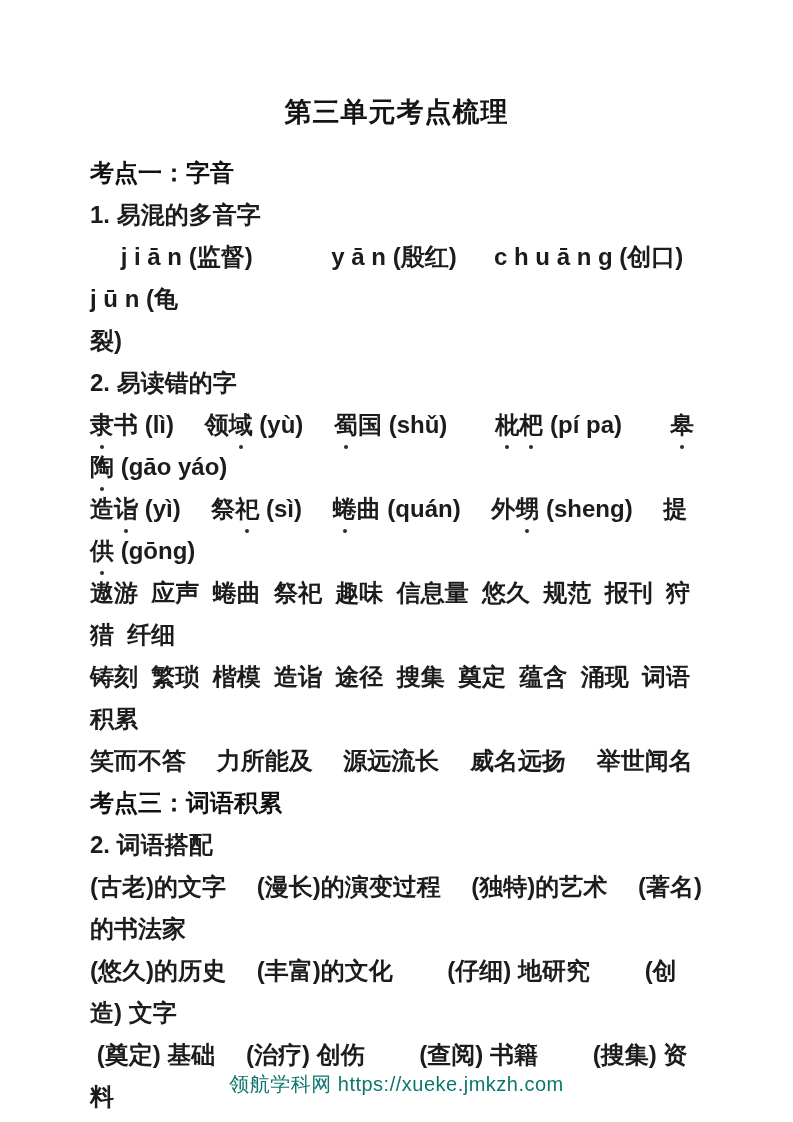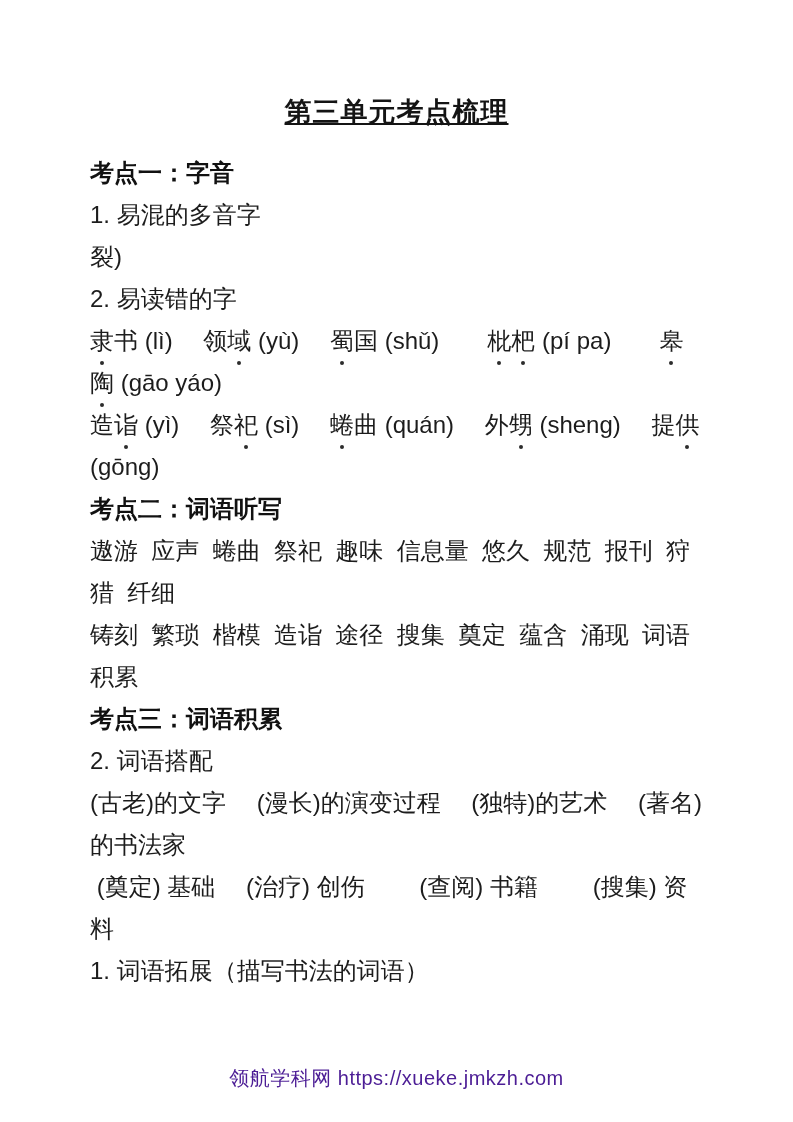--- a/index.html
+++ b/index.html
@@ -12,66 +12,68 @@
     color: #1c1c1c;
   }
   .content { padding: 94px 90px 0 90px; }
   .doc-title {
     font-size: 27px;
     line-height: 36px;
     font-weight: 700;
     text-align: center;
     color: #141414;
     letter-spacing: 1px;
-    text-decoration: underline;
   }
   .doc-body { margin-top: 22px; font-size: 24px; }
   .line {
     line-height: 42px;
     white-space: pre-wrap;
     min-height: 42px;
+    font-weight: bold;
   }
   .heading { font-weight: 700; color: #111; }
   .em { position: relative; display: inline-block; }
   .em::after {
     content: "";
     position: absolute;
     left: 50%;
     margin-left: -2px;
     bottom: -3px;
     width: 4px; height: 4px;
     border-radius: 50%;
     background: #2c2c2c;
   }
   .footer {
     position: absolute;
     left: 0; right: 0;
-    bottom: 30px;
+    bottom: 24px;
     text-align: center;
     font-size: 20px;
-    color: #4c1d95;
+    color: #0f766e;
     letter-spacing: 0.5px;
   }
 </style>
 </head>
 <body>
 
 <div class="content">
   <div class="doc-title">第三单元考点梳理</div>
   <div class="doc-body">
       <div class="line heading">考点一：字音</div>
       <div class="line">1. 易混的多音字</div>
+      <div class="line">　 j i ā n (监督)　　　 y ā n (殷红)　  c h u ā n g (创口)　　  j ū n (龟</div>
       <div class="line">裂)</div>
       <div class="line">2. 易读错的字</div>
       <div class="line"><span class="em">隶</span>书 (lì)　 领<span class="em">域</span> (yù)　 <span class="em">蜀</span>国 (shǔ)　　<span class="em">枇</span><span class="em">杷</span> (pí pa)　　<span class="em">皋</span><span class="em">陶</span> (gāo yáo)</div>
       <div class="line">造<span class="em">诣</span> (yì)　 祭<span class="em">祀</span> (sì)　 <span class="em">蜷</span>曲 (quán)　 外<span class="em">甥</span> (sheng)　 提<span class="em">供</span> (gōng)</div>
-      <div class="line heading">考点二：词语听写</div>
       <div class="line">遨游  应声  蜷曲  祭祀  趣味  信息量  悠久  规范  报刊  狩猎  纤细</div>
       <div class="line">铸刻  繁琐  楷模  造诣  途径  搜集  奠定  蕴含  涌现  词语积累</div>
+      <div class="line">笑而不答 　力所能及 　源远流长 　威名远扬 　举世闻名</div>
       <div class="line heading">考点三：词语积累</div>
       <div class="line">2. 词语搭配</div>
       <div class="line">(古老)的文字　 (漫长)的演变过程　 (独特)的艺术　 (著名)的书法家</div>
+      <div class="line">(悠久)的历史　 (丰富)的文化　　 (仔细) 地研究　　 (创造) 文字</div>
       <div class="line"> (奠定) 基础　 (治疗) 创伤　　 (查阅) 书籍　　 (搜集) 资料</div>
       <div class="line">1. 词语拓展（描写书法的词语）</div>
     </div>
 </div>
 
 <div class="footer">领航学科网 https://xueke.jmkzh.com</div>
 
 </body></html>

